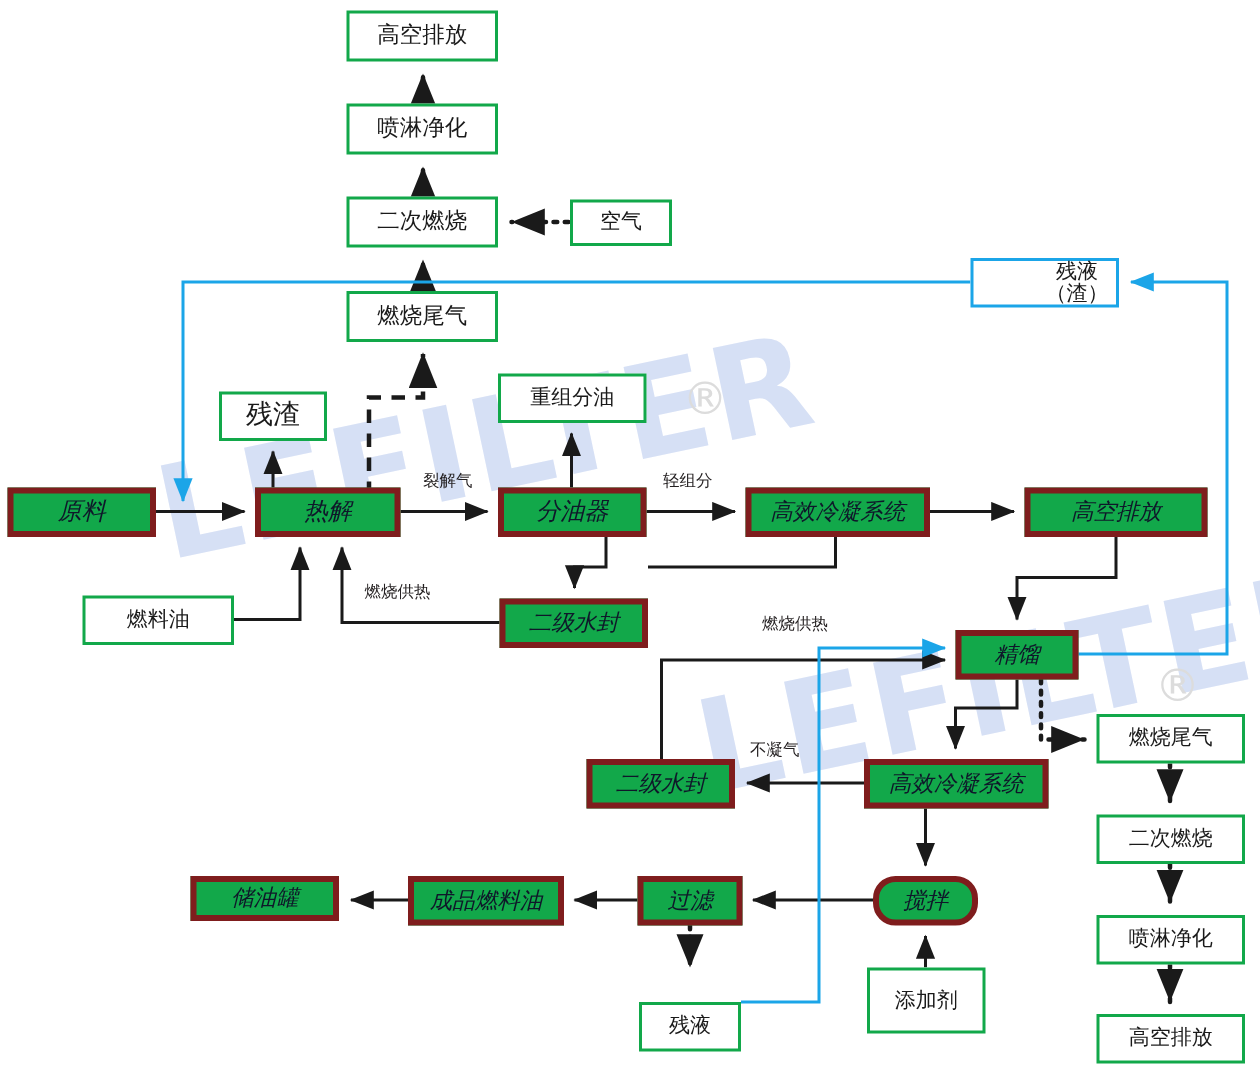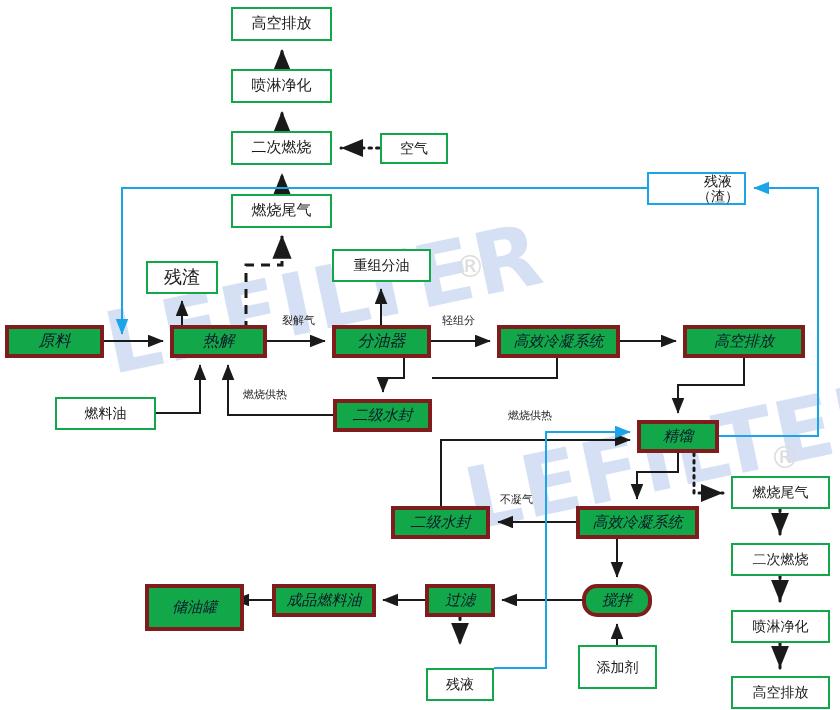--- a/index.html
+++ b/index.html
@@ -143,21 +143,21 @@
 
   <div class="node hollow" style="left:55px;top:397px;width:101px;height:33px;font-size:14px;">燃料油</div>
   <div class="node fill" style="left:333px;top:399px;width:99px;height:33px;font-size:15px;">二级水封</div>
   <div class="node fill" style="left:637px;top:420px;width:82px;height:33px;font-size:15px;">精馏</div>
 
   <div class="node hollow" style="left:731px;top:476px;width:99px;height:33px;font-size:14px;">燃烧尾气</div>
   <div class="node fill" style="left:391px;top:506px;width:99px;height:33px;font-size:15px;">二级水封</div>
   <div class="node fill" style="left:576px;top:506px;width:123px;height:33px;font-size:15px;">高效冷凝系统</div>
   <div class="node hollow" style="left:731px;top:543px;width:99px;height:33px;font-size:14px;">二次燃烧</div>
 
-  <div class="node fill" style="left:145px;top:584px;width:99px;height:47px;font-size:15px;">储油罐</div>
+  <div class="node fill" style="left:127px;top:584px;width:99px;height:30px;font-size:15px;">储油罐</div>
   <div class="node fill" style="left:272px;top:584px;width:104px;height:33px;font-size:15px;">成品燃料油</div>
   <div class="node fill" style="left:425px;top:584px;width:70px;height:33px;font-size:15px;">过滤</div>
   <div class="node fill" style="left:582px;top:584px;width:70px;height:33px;font-size:15px;border-radius:15px;">搅拌</div>
   <div class="node hollow" style="left:731px;top:610px;width:99px;height:33px;font-size:14px;">喷淋净化</div>
 
   <div class="node hollow" style="left:578px;top:645px;width:79px;height:44px;font-size:14px;">添加剂</div>
   <div class="node hollow" style="left:426px;top:652px;width:68px;height:33px;font-size:14px;margin-top:16px;">残液</div>
   <div class="node hollow" style="left:731px;top:676px;width:99px;height:33px;font-size:14px;">高空排放</div>
 
   <div class="elabel" style="left:282px;top:313px;">裂解气</div>

